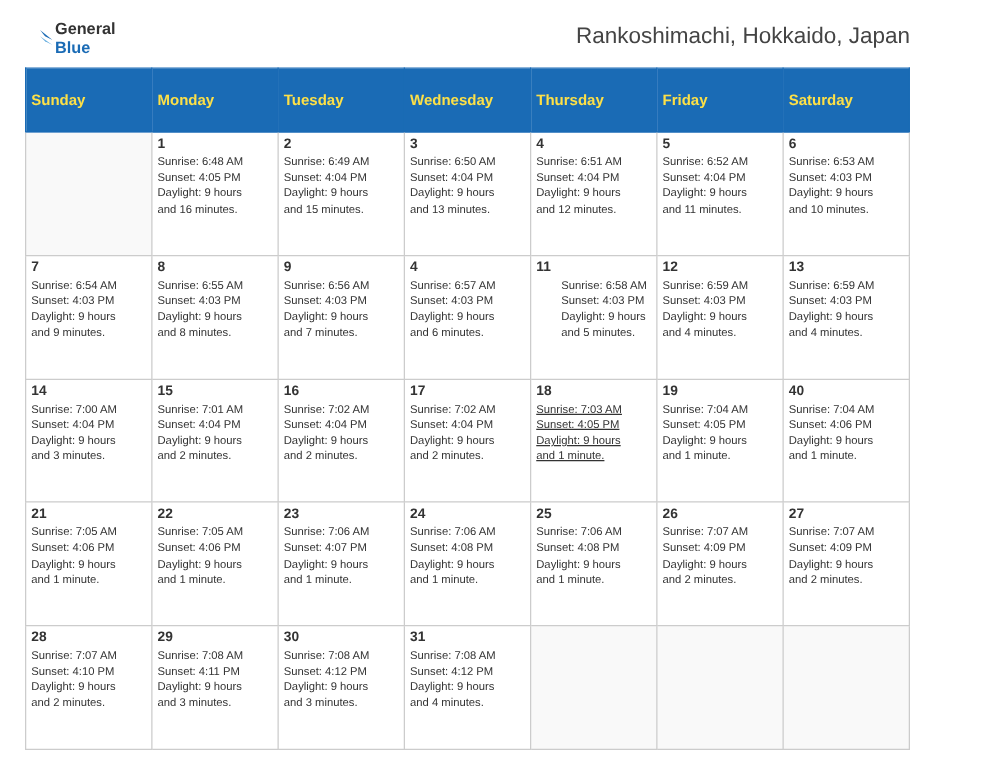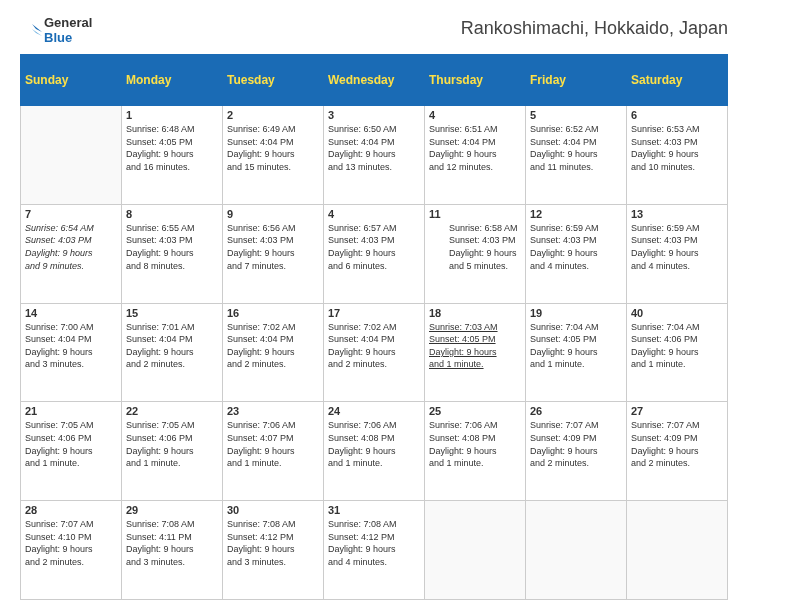--- a/index.html
+++ b/index.html
@@ -155,21 +155,21 @@
             <span class="day-num">6</span>
             <div class="day-info" style="white-space: pre-line;">Sunrise: 6:53 AM
 Sunset: 4:03 PM
 Daylight: 9 hours
 and 10 minutes.</div>
           </td>
         </tr>
         <tr>
           <td>
             <span class="day-num">7</span>
-            <div class="day-info" style="white-space: pre-line; font-style: italic;">Sunrise: 6:54 AM
+            <div class="day-info" style="white-space: pre-line;">Sunrise: 6:54 AM
 Sunset: 4:03 PM
 Daylight: 9 hours
 and 9 minutes.</div>
           </td>
           <td>
             <span class="day-num">8</span>
             <div class="day-info" style="white-space: pre-line;">Sunrise: 6:55 AM
 Sunset: 4:03 PM
 Daylight: 9 hours
 and 8 minutes.</div>

